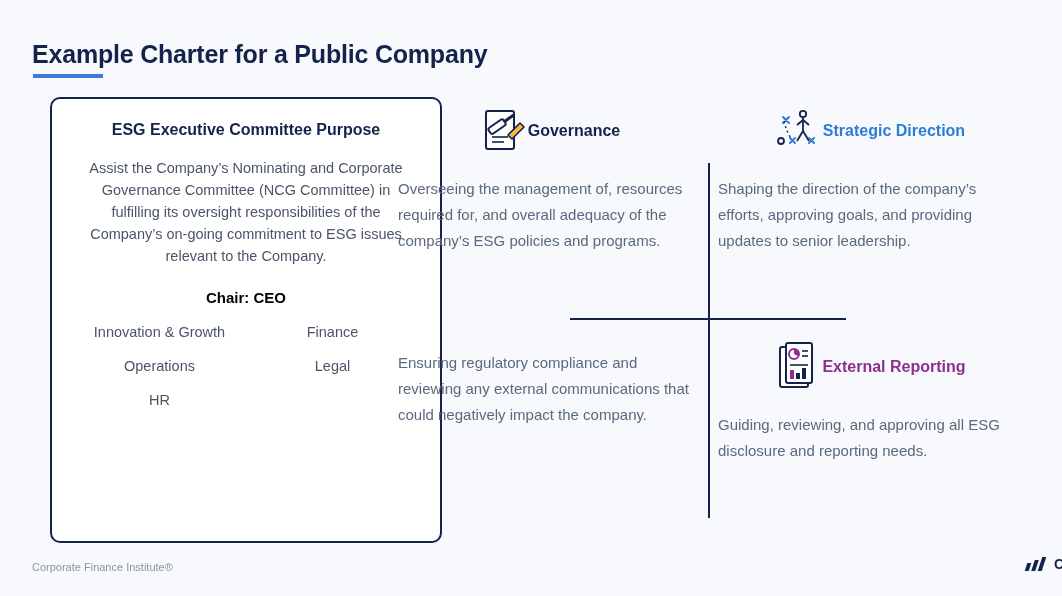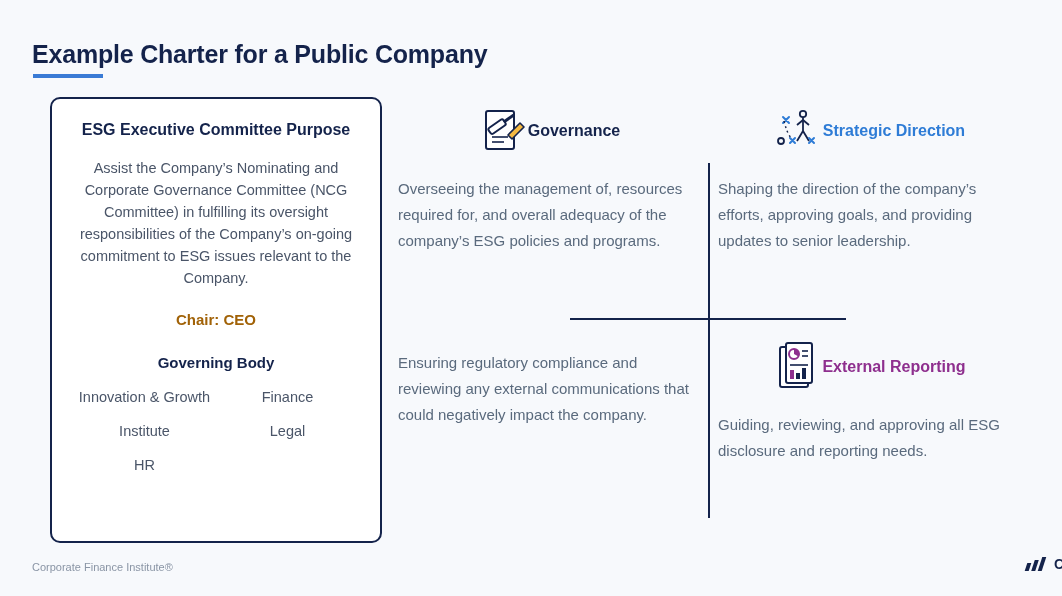--- a/index.html
+++ b/index.html
@@ -38,21 +38,21 @@
     width: 70px;
     height: 4px;
     background: #3a7bd5;
   }
 
   
   .card {
     position: absolute;
     left: 50px;
     top: 97px;
-    width: 332px;
+    width: 392px;
     height: 446px;
     border: 2px solid #14234b;
     border-radius: 10px;
     background: #ffffff;
     box-sizing: border-box;
     padding: 22px 24px 10px 24px;
   }
   .card-title {
     text-align: center;
     font-size: 16px;
@@ -63,21 +63,21 @@
   .card-body {
     text-align: center;
     font-size: 14.5px;
     line-height: 22px;
     color: #4a5568;
   }
   .card-chair {
     text-align: center;
     font-size: 15px;
     font-weight: bold;
-    color: #a16207;
+    color: #000000;
     margin-top: 22px;
   }
   .card-gov {
     text-align: center;
     font-size: 15px;
     font-weight: bold;
     color: #14234b;
     margin-top: 26px;
   }
   .gov-grid {
@@ -192,25 +192,24 @@
 
 <div class="page">
 
   <div class="title">Example Charter for a Public Company</div>
   <div class="title-underline"></div>
 
   <div class="card">
     <div class="card-title">ESG Executive Committee Purpose</div>
     <div class="card-body">Assist the Company’s Nominating and Corporate Governance Committee (NCG Committee) in fulfilling its oversight responsibilities of the Company’s on-going commitment to ESG issues relevant to the Company.</div>
     <div class="card-chair">Chair: CEO</div>
-    <div class="card-gov">Governing Body</div>
     <div class="gov-grid">
       <div class="gov-cell">Innovation &amp; Growth</div>
       <div class="gov-cell">Finance</div>
-      <div class="gov-cell">Institute</div>
+      <div class="gov-cell">Operations</div>
       <div class="gov-cell">Legal</div>
       <div class="gov-cell">HR</div>
     </div>
   </div>
 
   <div class="v-divider"></div>
   <div class="h-divider"></div>
 
   <div class="quad" id="quad-governance">
     <div class="q-head">

